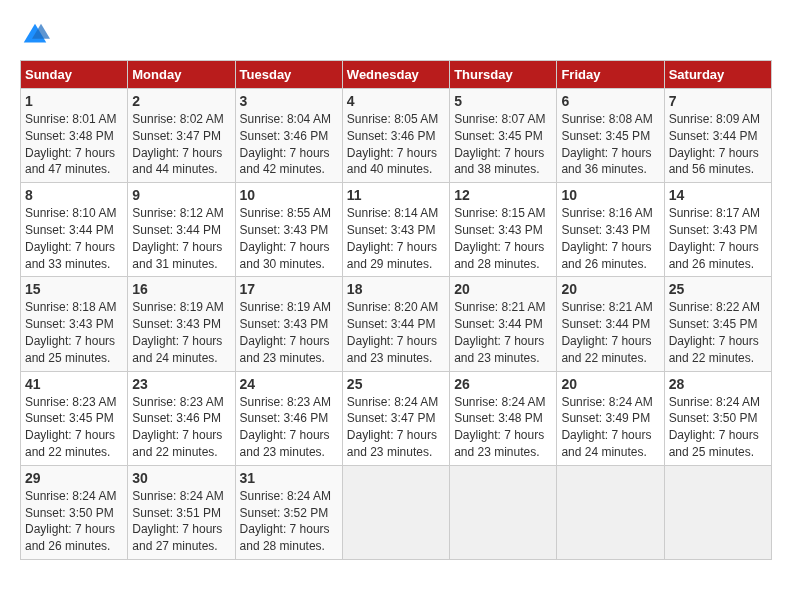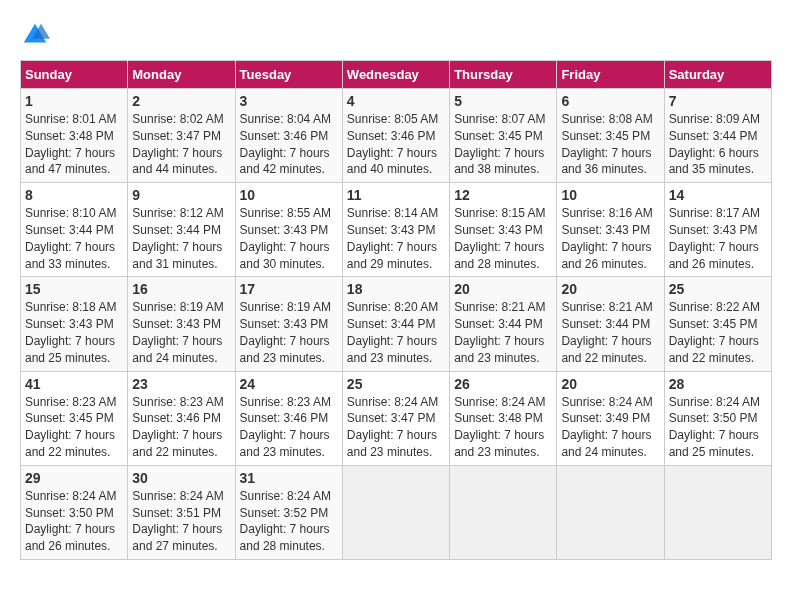--- a/index.html
+++ b/index.html
@@ -51,21 +51,21 @@
     .location {
       font-size: 16px;
       color: #333;
     }
     .calendar {
       width: 100%;
       border-collapse: collapse;
       font-size: 11px;
     }
     .calendar th {
-      background-color: #be185d;
+      background-color: #b91c1c;
       color: white;
       padding: 6px 4px;
       text-align: left;
       font-size: 13px;
       font-weight: bold;
       border: 1px solid #ccc;
     }
     .calendar td {
       border: 1px solid #ccc;
       vertical-align: top;
@@ -175,21 +175,21 @@
           <span>Sunrise: 8:08 AM</span><br>
           <span>Sunset: 3:45 PM</span><br>
           <span>Daylight: 7 hours and 36 minutes.</span>
         </div>
       </td>
         <td>
         <span class="day-num">7</span>
         <div class="day-info">
           <span>Sunrise: 8:09 AM</span><br>
           <span>Sunset: 3:44 PM</span><br>
-          <span>Daylight: 6 hours and 35 minutes.</span>
+          <span>Daylight: 7 hours and 56 minutes.</span>
         </div>
       </td>
       </tr>
       <tr>
         <td>
         <span class="day-num">8</span>
         <div class="day-info">
           <span>Sunrise: 8:10 AM</span><br>
           <span>Sunset: 3:44 PM</span><br>
           <span>Daylight: 7 hours and 33 minutes.</span>

